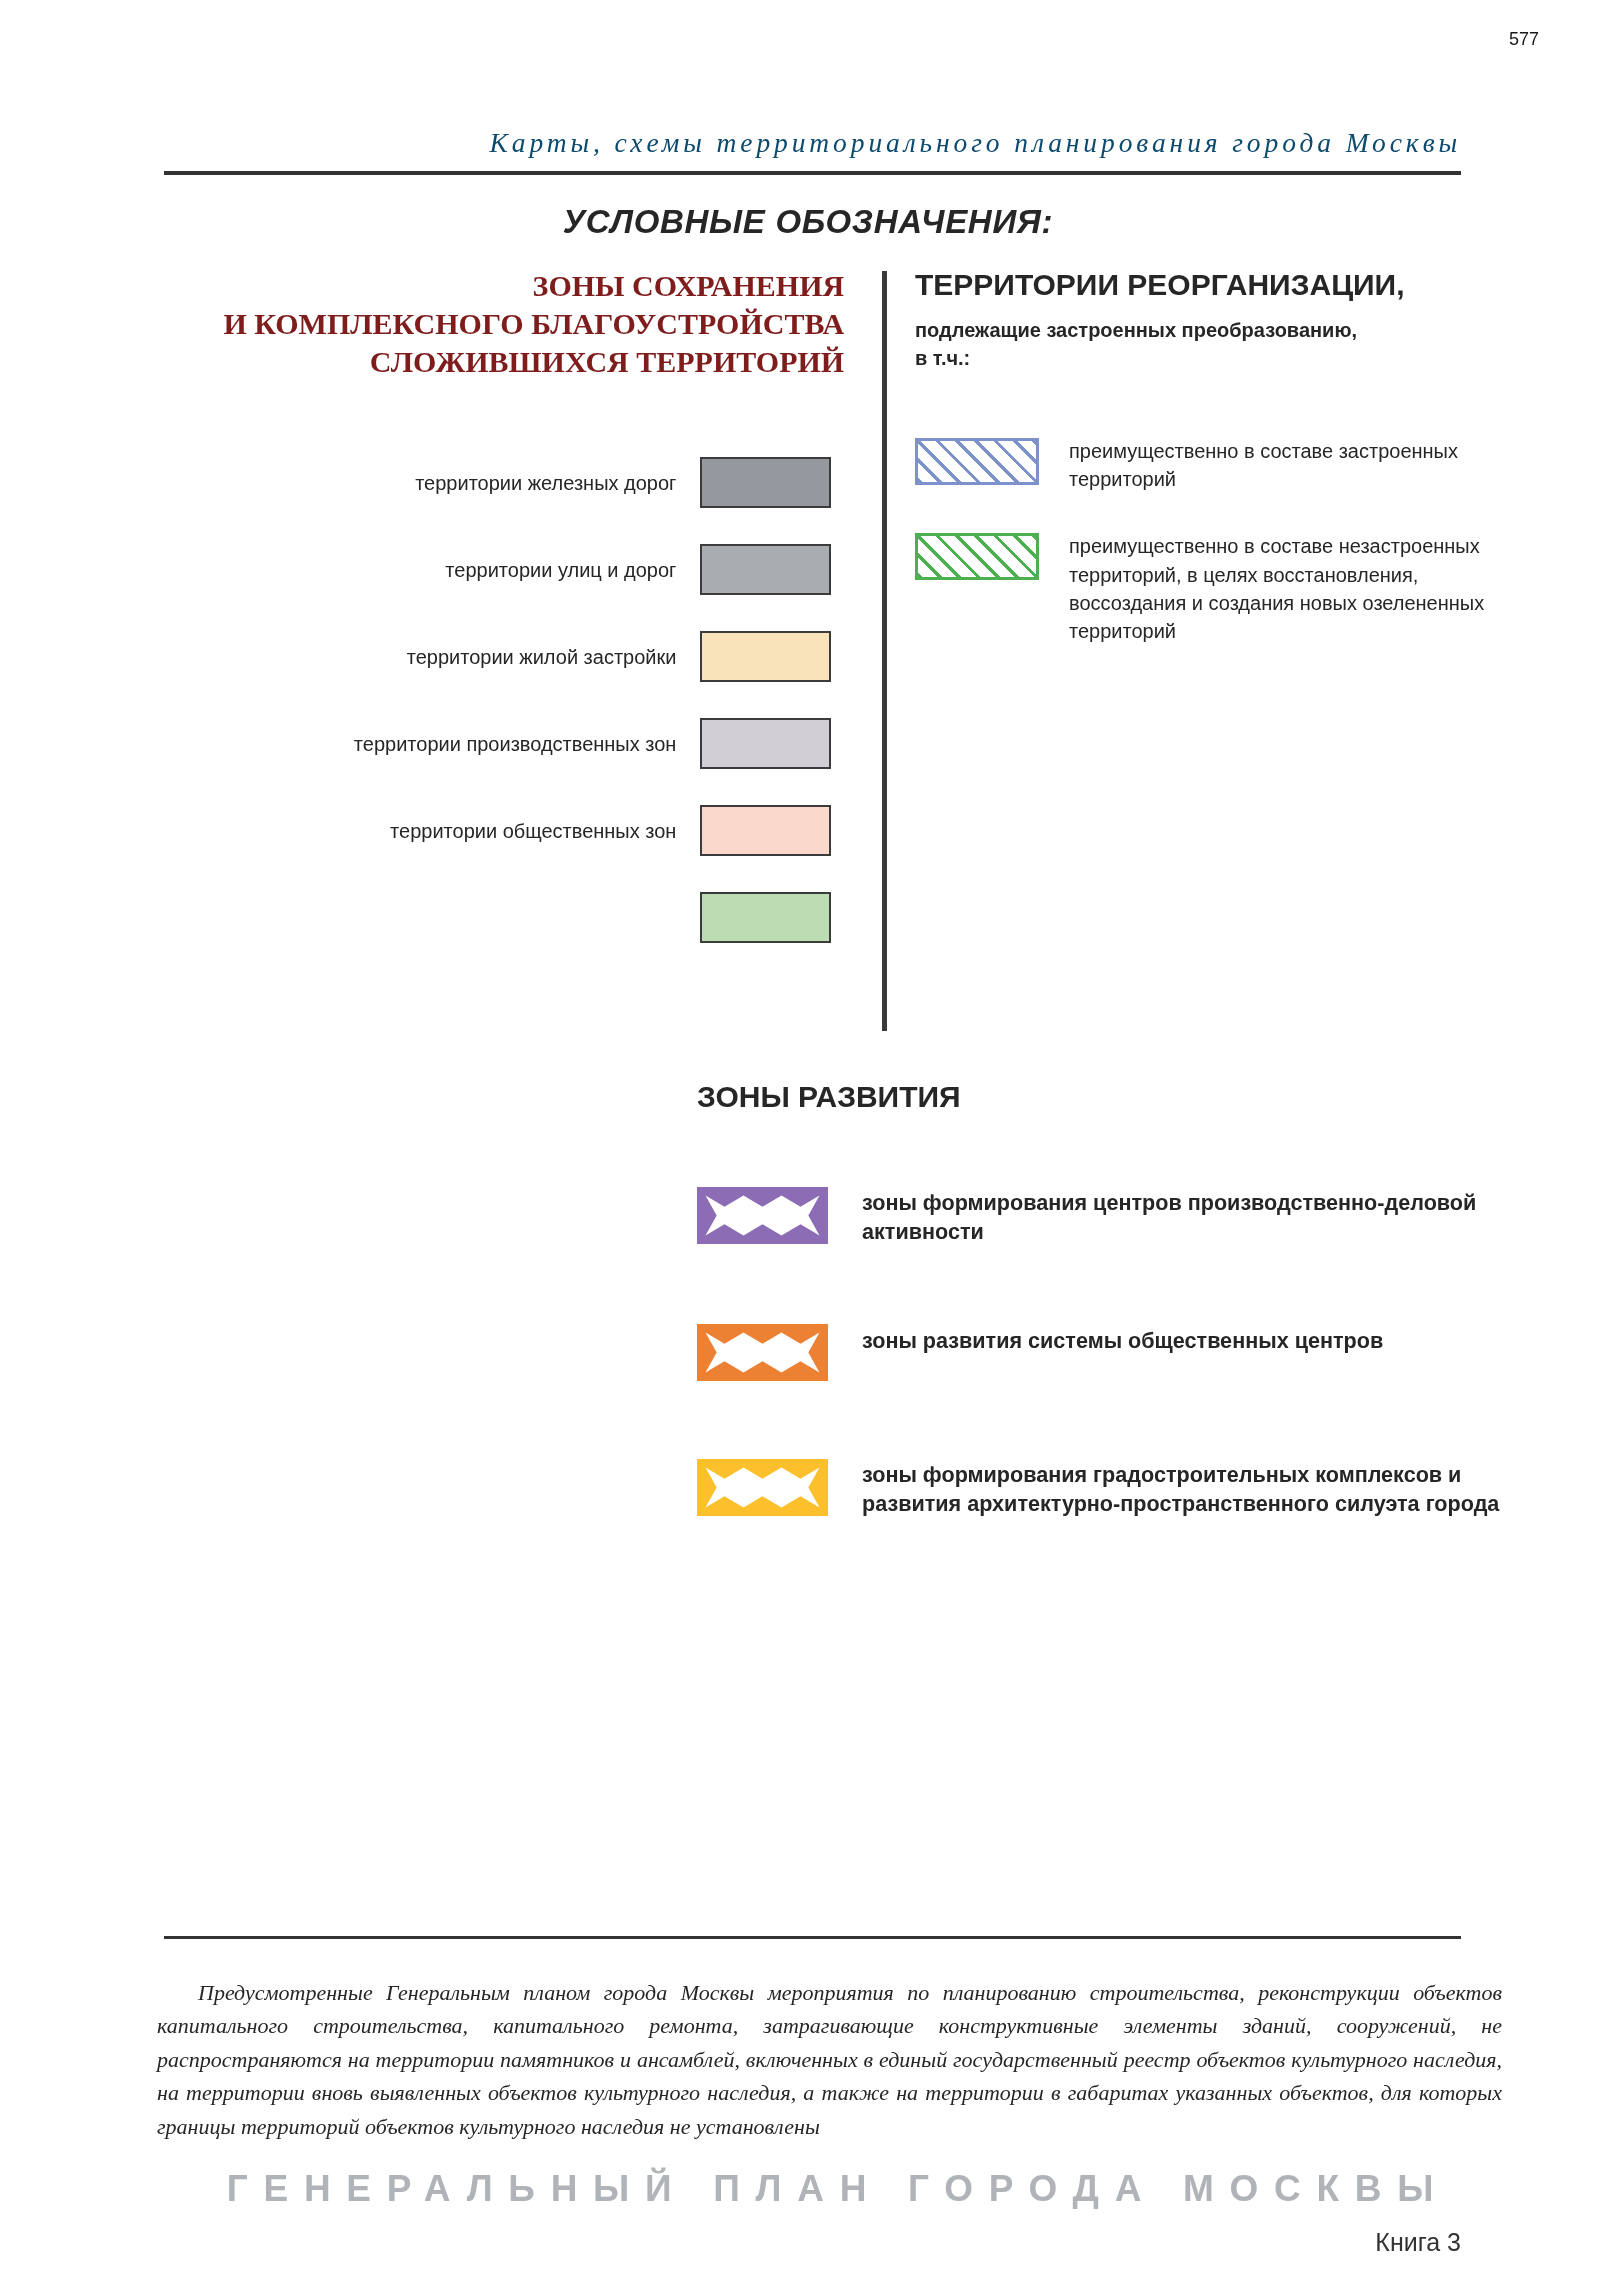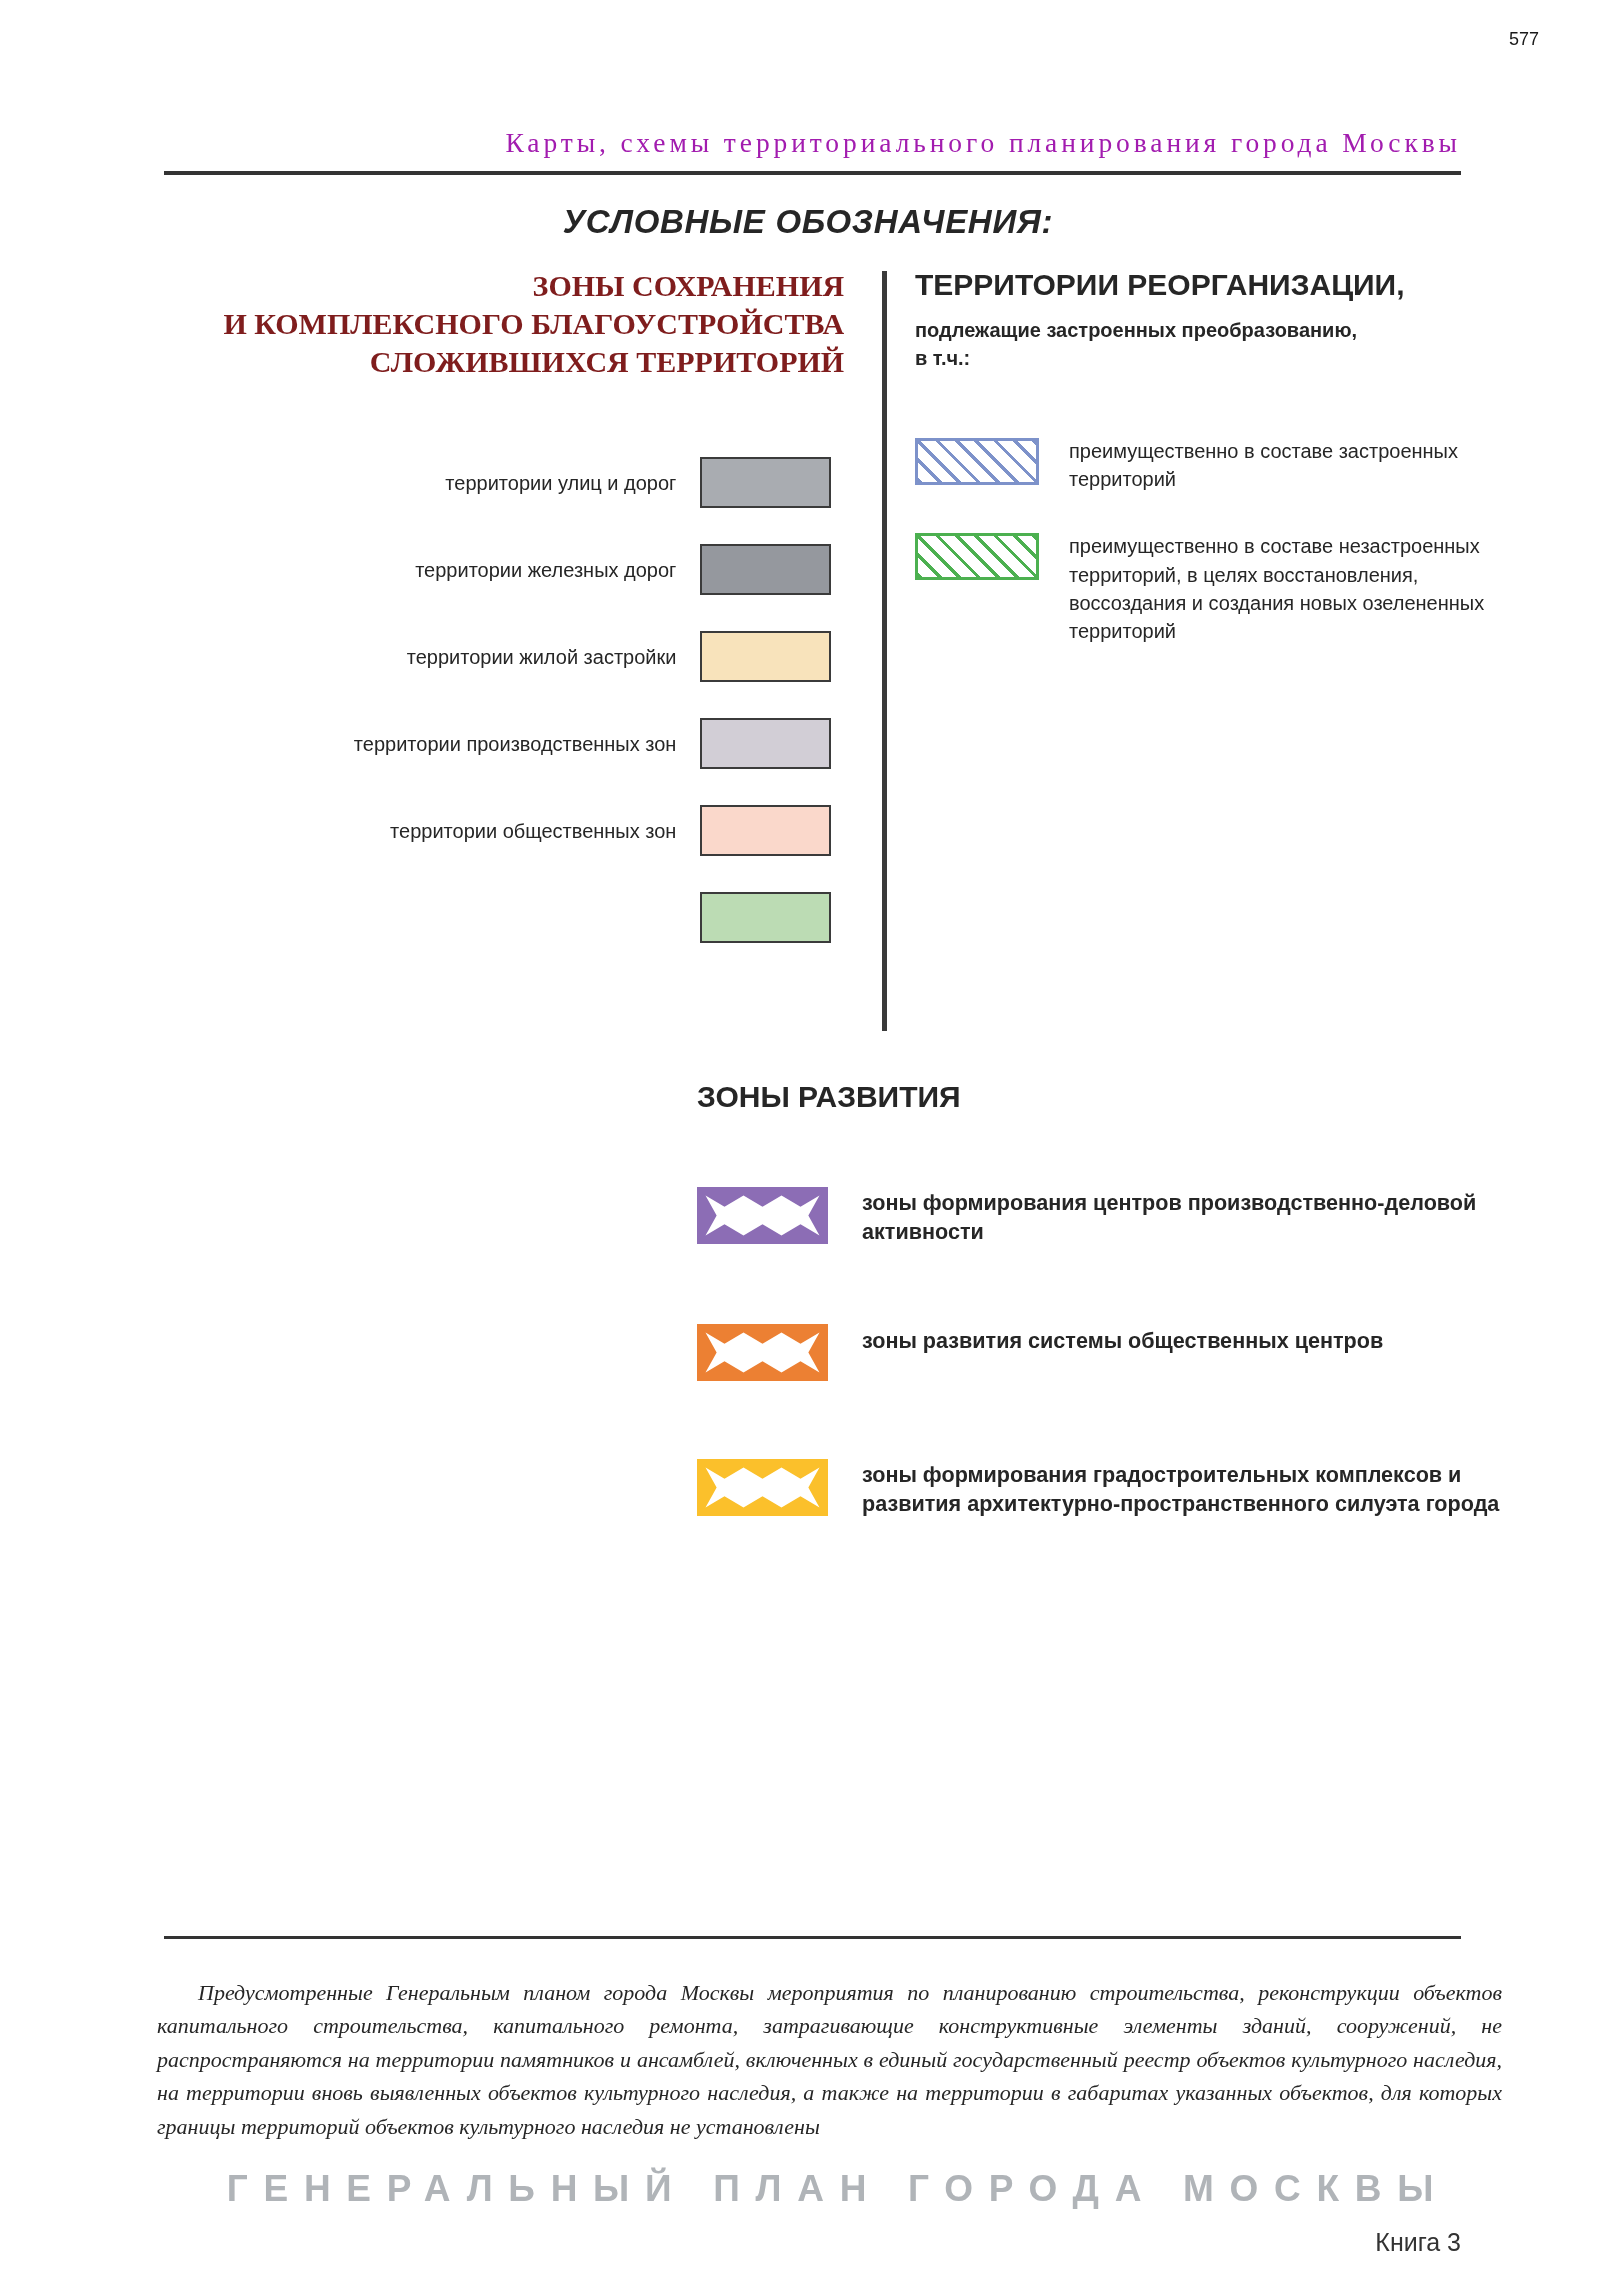--- a/index.html
+++ b/index.html
@@ -27,23 +27,24 @@
   }
 
   
   .running-head {
     position: absolute;
     top: 127px;
     left: 164px;
     right: 162px;
     text-align: right;
     font-family: "Liberation Serif", serif;
+    font-style: italic;
     font-size: 27.5px;
     letter-spacing: 3.9px;
-    color: #a21caf;
+    color: #0c4a6e;
     white-space: nowrap;
   }
   .rule-top {
     position: absolute;
     top: 171px;
     left: 164px;
     right: 162px;
     height: 3.9px;
     background: #333333;
   }
@@ -258,26 +259,26 @@
 
   <div class="col-left">
     <div class="col-left-heading">
       <div>ЗОНЫ СОХРАНЕНИЯ</div>
       <div>И КОМПЛЕКСНОГО БЛАГОУСТРОЙСТВА</div>
       <div>СЛОЖИВШИХСЯ ТЕРРИТОРИЙ</div>
     </div>
 
     <div class="left-items">
       <div class="left-item">
+        <div class="left-item-label">территории железных дорог</div>
+        <div class="swatch-plain" style="background: rgb(149, 152, 158);"></div>
+      </div>
+      <div class="left-item">
         <div class="left-item-label">территории улиц и дорог</div>
         <div class="swatch-plain" style="background: rgb(169, 172, 177);"></div>
-      </div>
-      <div class="left-item">
-        <div class="left-item-label">территории железных дорог</div>
-        <div class="swatch-plain" style="background: rgb(149, 152, 158);"></div>
       </div>
       <div class="left-item">
         <div class="left-item-label">территории жилой застройки</div>
         <div class="swatch-plain" style="background: rgb(248, 227, 187);"></div>
       </div>
       <div class="left-item">
         <div class="left-item-label">территории производственных зон</div>
         <div class="swatch-plain" style="background: rgb(210, 206, 214);"></div>
       </div>
       <div class="left-item">

